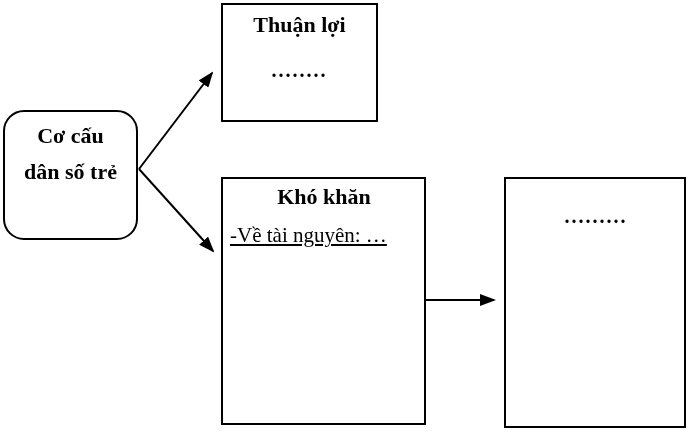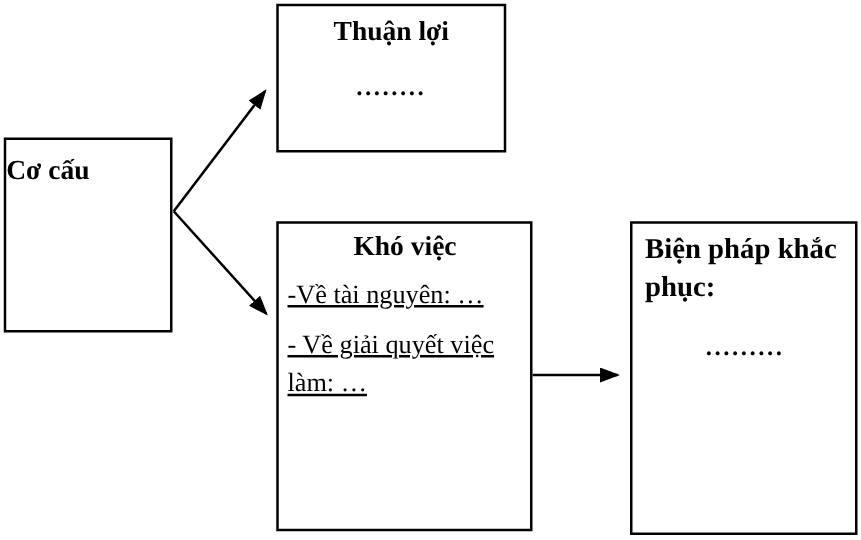--- a/index.html
+++ b/index.html
@@ -16,33 +16,35 @@
     overflow: hidden;
   }
   .box {
     position: absolute;
     border: 2px solid #000000;
     background: #ffffff;
   }
   
   .root-box {
     left: 3px; top: 110px;
-    width: 135px; height: 156px;
+    width: 135px; height: 130px;
+    text-align: center;
     padding-top: 6px;
+    border-radius: 21px;
   }
   .root-box .line {
     font-weight: bold;
     font-size: 22px;
     line-height: 36px;
     white-space: nowrap;
   }
   
   .advantages-box {
     left: 221px; top: 3px;
-    width: 184px; height: 119px;
+    width: 157px; height: 119px;
     text-align: center;
     padding-top: 6px;
   }
   .box-title {
     font-weight: bold;
     font-size: 22px;
     line-height: 28px;
   }
   .dots {
     font-weight: bold;
@@ -88,35 +90,34 @@
     pointer-events: none;
   }
 </style>
 </head>
 <body>
 
 <div class="canvas">
 
   <div class="box root-box">
     <div class="line">Cơ cấu</div>
+    <div class="line">dân số trẻ</div>
   </div>
 
   <div class="box advantages-box">
     <div class="box-title">Thuận lợi</div>
     <div class="dots">........</div>
   </div>
 
   <div class="box difficulties-box">
-    <div class="box-title">Khó việc</div>
+    <div class="box-title">Khó khăn</div>
     <div class="item">-Về tài nguyên: …</div>
-    <div class="item">- Về giải quyết việc làm: …</div>
   </div>
 
   <div class="box remedies-box">
-    <div class="box-title">Biện pháp khắc phục:</div>
     <div class="dots">.........</div>
   </div>
 
   <svg class="arrows" viewBox="0 0 689 432" xmlns="http://www.w3.org/2000/svg">
     <defs>
       <marker id="arrowhead" markerWidth="8" markerHeight="6" refX="7" refY="3" orient="auto" markerUnits="strokeWidth">
         <path d="M0,0 L8,3 L0,6 Z" fill="#000000"></path>
       </marker>
     </defs>
     <line x1="139" y1="169" x2="212" y2="73" stroke="#000000" stroke-width="2" marker-end="url(#arrowhead)"></line>

